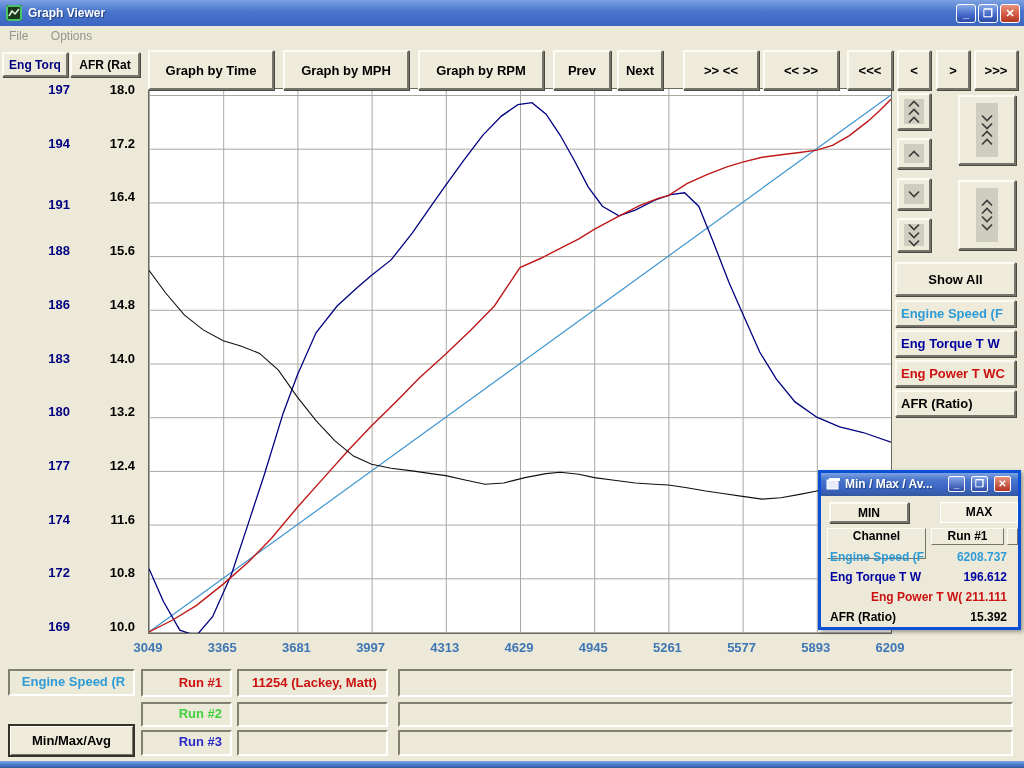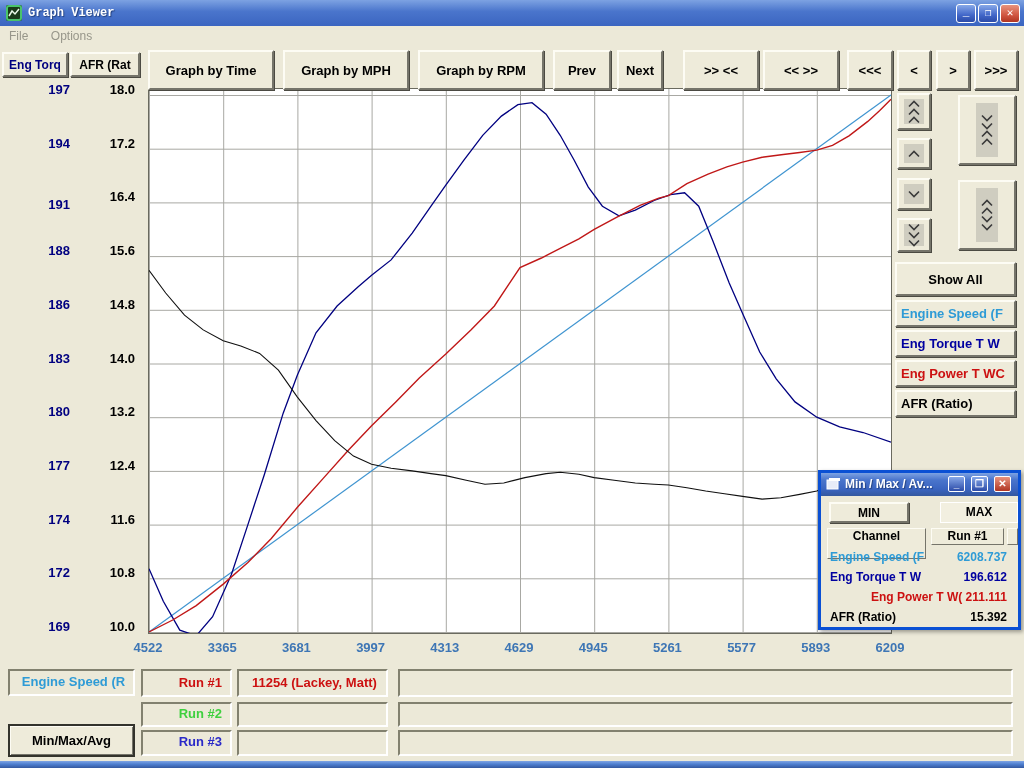--- a/index.html
+++ b/index.html
@@ -6,21 +6,20 @@
   #window{
     position:relative;width:1024px;height:768px;overflow:hidden;
     background:#ECE9D8;font-family:"Liberation Sans",sans-serif;
     -webkit-font-smoothing:antialiased;
   }
   .abs{position:absolute;}
   
   #titlebar{
     left:0;top:0;width:1024px;height:38px;
     background:linear-gradient(180deg,#7DA2E2 0%,#4A75CC 30%,#3A64C0 70%,#34589F 100%);
-    font-family:Liberation Mono, monospace;
   }
   #title-icon{left:6px;top:5px;width:16px;height:16px;}
   #title-text{
     left:28px;top:0;height:26px;line-height:26px;color:#fff;
     font-size:12px;font-weight:bold;text-shadow:1px 1px 1px #23407e;white-space:nowrap;
   }
   .winbtn{
     top:4px;width:20px;height:19px;border:1px solid #fff;border-radius:3px;
     color:#fff;font-size:11px;font-weight:bold;text-align:center;line-height:17px;
     box-sizing:border-box;
@@ -205,21 +204,21 @@
     <div class="abs ytick afr" style="left: 85px; top: 135.7px;">17.2</div>
     <div class="abs ytick afr" style="left: 85px; top: 189.4px;">16.4</div>
     <div class="abs ytick afr" style="left: 85px; top: 243.1px;">15.6</div>
     <div class="abs ytick afr" style="left: 85px; top: 296.8px;">14.8</div>
     <div class="abs ytick afr" style="left: 85px; top: 350.5px;">14.0</div>
     <div class="abs ytick afr" style="left: 85px; top: 404.2px;">13.2</div>
     <div class="abs ytick afr" style="left: 85px; top: 457.9px;">12.4</div>
     <div class="abs ytick afr" style="left: 85px; top: 511.6px;">11.6</div>
     <div class="abs ytick afr" style="left: 85px; top: 565.3px;">10.8</div>
     <div class="abs ytick afr" style="left: 85px; top: 619px;">10.0</div>
-    <div class="abs xtick" style="left: 116px; top: 640px;">4522</div>
+    <div class="abs xtick" style="left: 116px; top: 640px;">3049</div>
     <div class="abs xtick" style="left: 190.2px; top: 640px;">3365</div>
     <div class="abs xtick" style="left: 264.4px; top: 640px;">3681</div>
     <div class="abs xtick" style="left: 338.6px; top: 640px;">3997</div>
     <div class="abs xtick" style="left: 412.8px; top: 640px;">4313</div>
     <div class="abs xtick" style="left: 487px; top: 640px;">4629</div>
     <div class="abs xtick" style="left: 561.2px; top: 640px;">4945</div>
     <div class="abs xtick" style="left: 635.4px; top: 640px;">5261</div>
     <div class="abs xtick" style="left: 709.6px; top: 640px;">5577</div>
     <div class="abs xtick" style="left: 783.8px; top: 640px;">5893</div>
     <div class="abs xtick" style="left: 858px; top: 640px;">6209</div>

